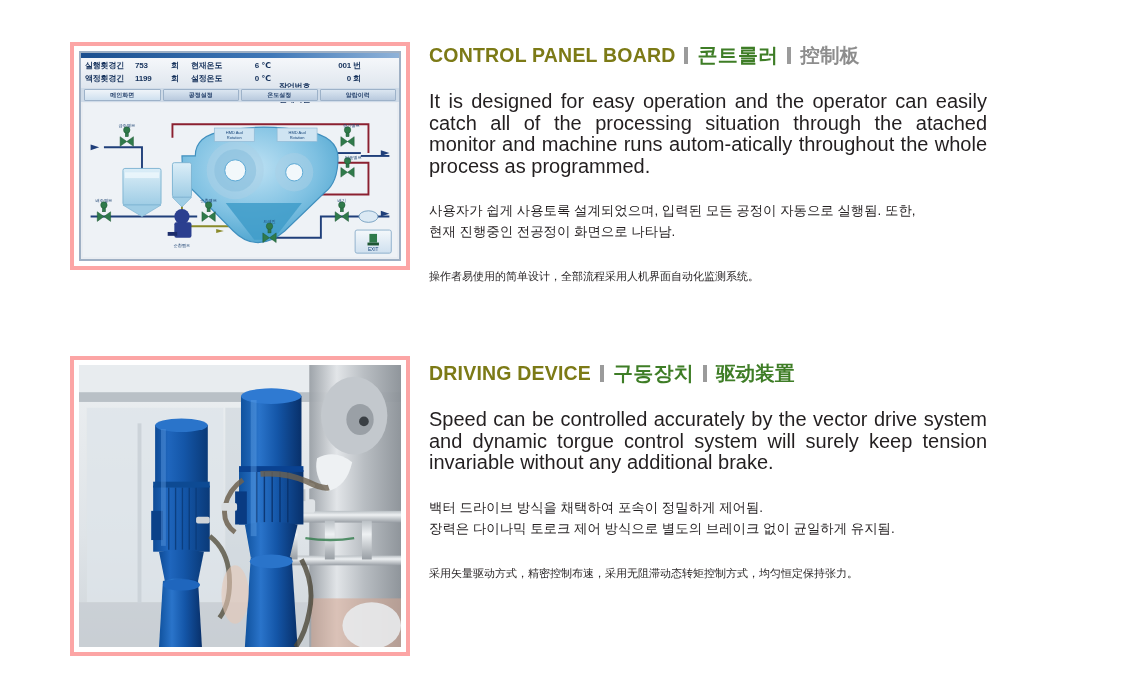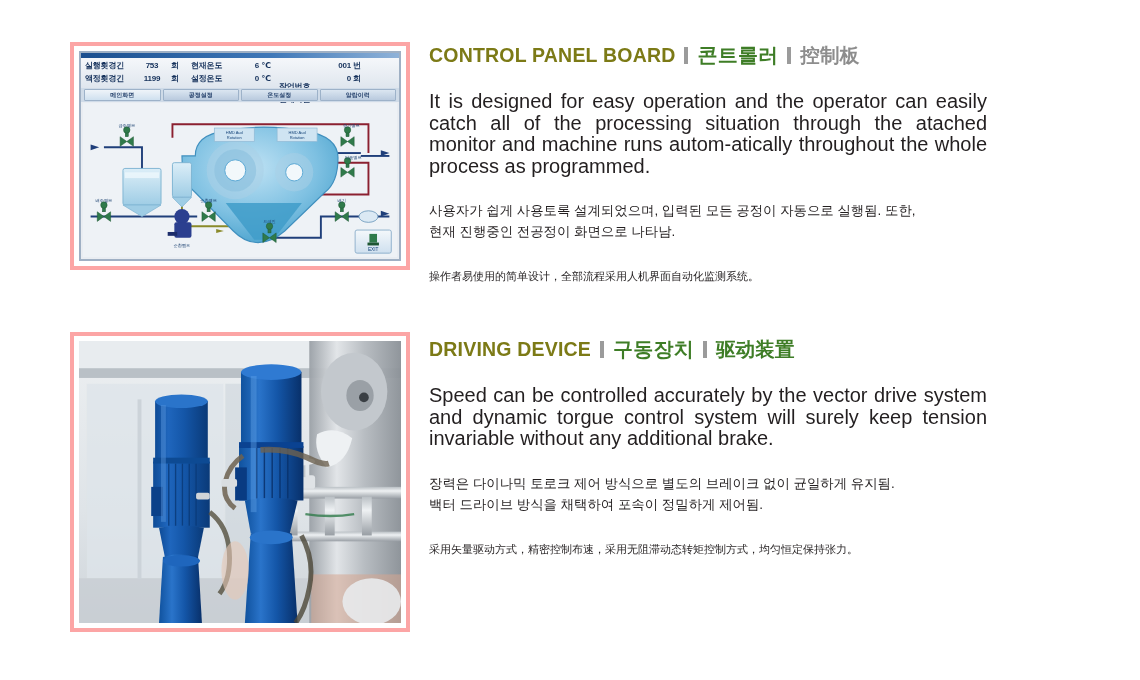--- a/index.html
+++ b/index.html
@@ -6,21 +6,21 @@
   body{
     width:1140px;height:680px;
     background:#ffffff;
     font-family:"Liberation Sans","DejaVu Sans",sans-serif;
     overflow:hidden;
     position:relative;
   }
 
   .section{position:absolute;left:0;top:0;width:1140px;}
   #section-1{top:30px;height:260px;}
-  #section-2{top:324px;height:320px;}
+  #section-2{top:348px;height:320px;}
 
   
   .figure{
     position:absolute;
     background:#ffffff;
     border:4px solid #fca5a5;
     padding:5px;
     box-sizing:border-box;
   }
   #figure-1{left:70px;top:12px;width:340px;height:228px;}
@@ -48,21 +48,21 @@
   .hmi-row{
     position:absolute;left:4px;right:4px;height:13px;
     display:flex;align-items:center;
     font-size:8px;color:#16325c;font-weight:bold;
     white-space:nowrap;letter-spacing:-.2px;
   }
   .hmi-row.r1{top:1px;}
   .hmi-row.r2{top:14px;}
   .hmi-cell{display:inline-block;}
   .hmi-lbl{width:50px;}
-  .hmi-val{width:34px;text-align:center;}
+  .hmi-val{width:34px;text-align:left;}
   .hmi-unit{width:16px;text-align:left;padding-left:2px;}
   .hmi-lbl2{width:44px;padding-left:4px;}
   .hmi-val2{width:24px;text-align:right;}
   .hmi-unit2{width:16px;padding-left:2px;}
   .hmi-lbl3{width:42px;padding-left:2px;margin-top:42px;}
   .hmi-val3{width:30px;text-align:right;}
   .hmi-unit3{width:14px;padding-left:2px;}
 
   .hmi-tabs{
     position:absolute;left:0;top:35px;right:0;height:14px;
@@ -487,20 +487,20 @@
       <span class="sep"></span>
       <span class="zh green">驱动装置</span>
     </div>
 
     <div class="spacer-a"></div>
 
     <p class="para para-en">Speed can be controlled accurately by the vector drive system and dynamic torgue control system will surely keep tension invariable without any additional brake.</p>
 
     <div class="spacer-b"></div>
 
+    <p class="para para-ko">백터 드라이브 방식을 채택하여 포속이 정밀하게 제어됨.</p>
     <p class="para para-ko">장력은 다이나믹 토로크 제어 방식으로 별도의 브레이크 없이 균일하게 유지됨.</p>
-    <p class="para para-ko">백터 드라이브 방식을 채택하여 포속이 정밀하게 제어됨.</p>
 
     <div class="spacer-c"></div>
 
     <p class="para para-zh">采用矢量驱动方式，精密控制布速，采用无阻滞动态转矩控制方式，均匀恒定保持张力。</p>
   </div>
 </div>
 
 </body></html>

